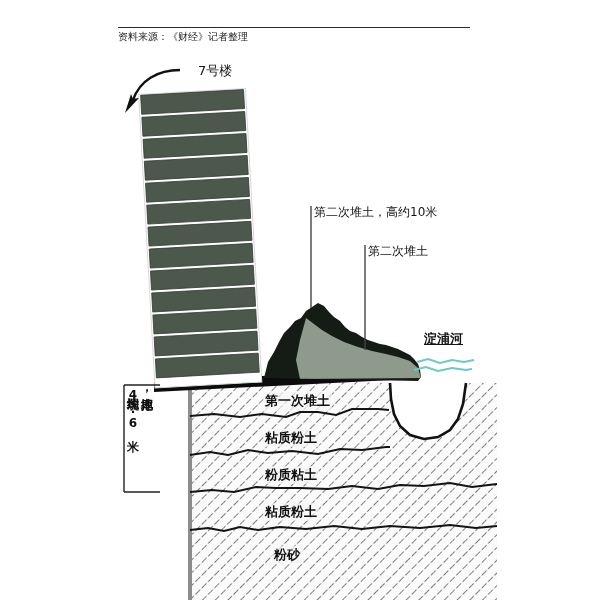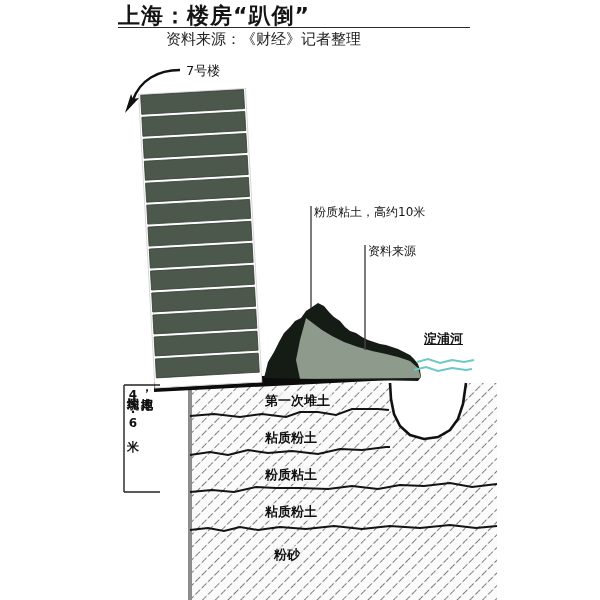--- a/index.html
+++ b/index.html
@@ -36,33 +36,32 @@
   }
   .rule {
     position: absolute;
     left: 118px; top: 27px;
     width: 352px; height: 1px;
     background: #2a2a2a;
   }
   .source {
     position: absolute;
     left: 118px; top: 30px;
-    font-size: 15px;
+    font-size: 10px;
     color: #222;
     white-space: nowrap;
-    margin-left: 48px;
   }
   
   .lbl {
     position: absolute;
     font-size: 12px;
     color: #141414;
     white-space: nowrap;
   }
-  .lbl-building   { left: 186px; top: 62px; font-size: 13px; }
+  .lbl-building   { left: 198px; top: 62px; font-size: 13px; }
   .lbl-pile2      { left: 314px; top: 204px; }
   .lbl-pile1      { left: 368px; top: 243px; }
   .lbl-river      { left: 424px; top: 330px; font-weight: bold; font-size: 13px; text-decoration: underline; }
   
   .lbl-soil {
     position: absolute;
     font-size: 13px;
     font-weight: bold;
     color: #111;
     white-space: nowrap;
@@ -204,27 +203,26 @@
       <path d="M125,113 L139,98 L133,99 L131,94 Z" fill="#111"></path>
     </g>
 
     <g stroke="#222" stroke-width="1.4" fill="none">
       <line x1="124" y1="385" x2="160" y2="385"></line>
       <line x1="124" y1="385" x2="124" y2="492"></line>
       <line x1="124" y1="492" x2="160" y2="492"></line>
     </g>
   </svg>
 
-  <div class="title">上海：楼房“趴倒”</div>
   <div class="rule"></div>
   <div class="source">资料来源：《财经》记者整理</div>
 
   <div class="lbl lbl-building">7号楼</div>
-  <div class="lbl lbl-pile2">粉质粘土，高约10米</div>
-  <div class="lbl lbl-pile1">资料来源</div>
+  <div class="lbl lbl-pile2">第二次堆土，高约10米</div>
+  <div class="lbl lbl-pile1">第二次堆土</div>
   <div class="lbl lbl-river">淀浦河</div>
 
   <div class="depth-wrap">
     <span class="vtext">挖地库，</span>
     <span class="vtext">坑深约4.6米</span>
   </div>
 
   <div class="lbl-soil soil-0">第一次堆土</div>
   <div class="lbl-soil soil-1">粘质粉土</div>
   <div class="lbl-soil soil-2">粉质粘土</div>

